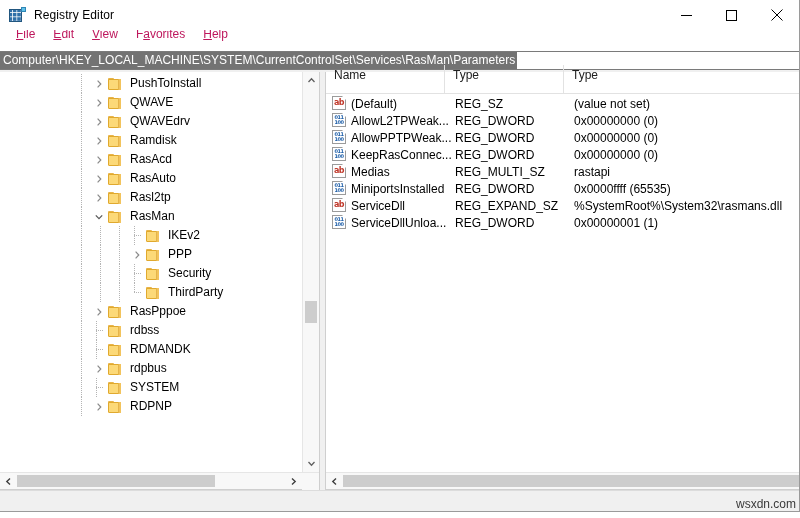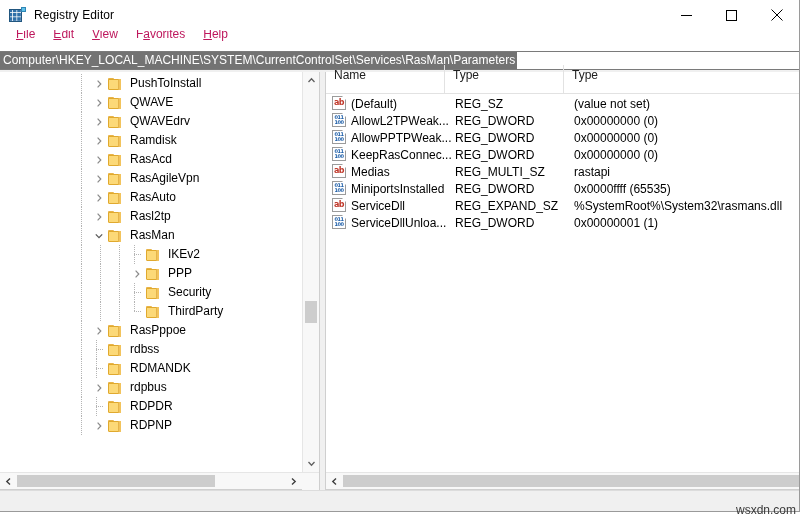--- a/index.html
+++ b/index.html
@@ -339,21 +339,21 @@
   
   .statusbar {
     height: 21px; flex: 0 0 auto;
     background: #f0f0f0;
     border-top: 1px solid #dcdcdc;
   }
 
   
   .watermark {
     position: absolute;
-    right: 4px; bottom: 1px;
+    right: 4px; bottom: 7px;
     font-size: 12px; color: #3a3a3a;
     font-family: "Liberation Sans", sans-serif;
   }
 </style>
 </head>
 <body>
 
 <div id="page">
 
   <div class="window">
@@ -483,35 +483,20 @@
                   <div class="chev">
                     <svg width="10" height="10" viewBox="0 0 10 10">
                       <polyline points="3.6,1.6 6.8,5 3.6,8.4" fill="none" stroke="#8a8a8a" stroke-width="1.2"></polyline>
                     </svg>
                   </div>
                   <div class="folder">
                     <div class="tab"></div>
                     <div class="body"></div>
                     <div class="spine"></div>
                   </div>
-                  <div class="tlabel">RasAgileVpn</div>
-                </div>
-                <div class="trow">
-                  <div class="indent" style="width: 72px;"></div>
-                  <div class="guide vline"></div>
-                  <div class="chev">
-                    <svg width="10" height="10" viewBox="0 0 10 10">
-                      <polyline points="3.6,1.6 6.8,5 3.6,8.4" fill="none" stroke="#8a8a8a" stroke-width="1.2"></polyline>
-                    </svg>
-                  </div>
-                  <div class="folder">
-                    <div class="tab"></div>
-                    <div class="body"></div>
-                    <div class="spine"></div>
-                  </div>
                   <div class="tlabel">RasAuto</div>
                 </div>
                 <div class="trow">
                   <div class="indent" style="width: 72px;"></div>
                   <div class="guide vline"></div>
                   <div class="chev">
                     <svg width="10" height="10" viewBox="0 0 10 10">
                       <polyline points="3.6,1.6 6.8,5 3.6,8.4" fill="none" stroke="#8a8a8a" stroke-width="1.2"></polyline>
                     </svg>
                   </div>
@@ -647,21 +632,21 @@
                 </div>
                 <div class="trow">
                   <div class="indent" style="width: 72px;"></div>
                   <div class="guide vline"></div>
                   <div class="tick elbow through"></div>
                   <div class="folder">
                     <div class="tab"></div>
                     <div class="body"></div>
                     <div class="spine"></div>
                   </div>
-                  <div class="tlabel">RDPDR</div>
+                  <div class="tlabel">SYSTEM</div>
                 </div>
                 <div class="trow">
                   <div class="indent" style="width: 72px;"></div>
                   <div class="guide vline"></div>
                   <div class="chev">
                     <svg width="10" height="10" viewBox="0 0 10 10">
                       <polyline points="3.6,1.6 6.8,5 3.6,8.4" fill="none" stroke="#8a8a8a" stroke-width="1.2"></polyline>
                     </svg>
                   </div>
                   <div class="folder">

